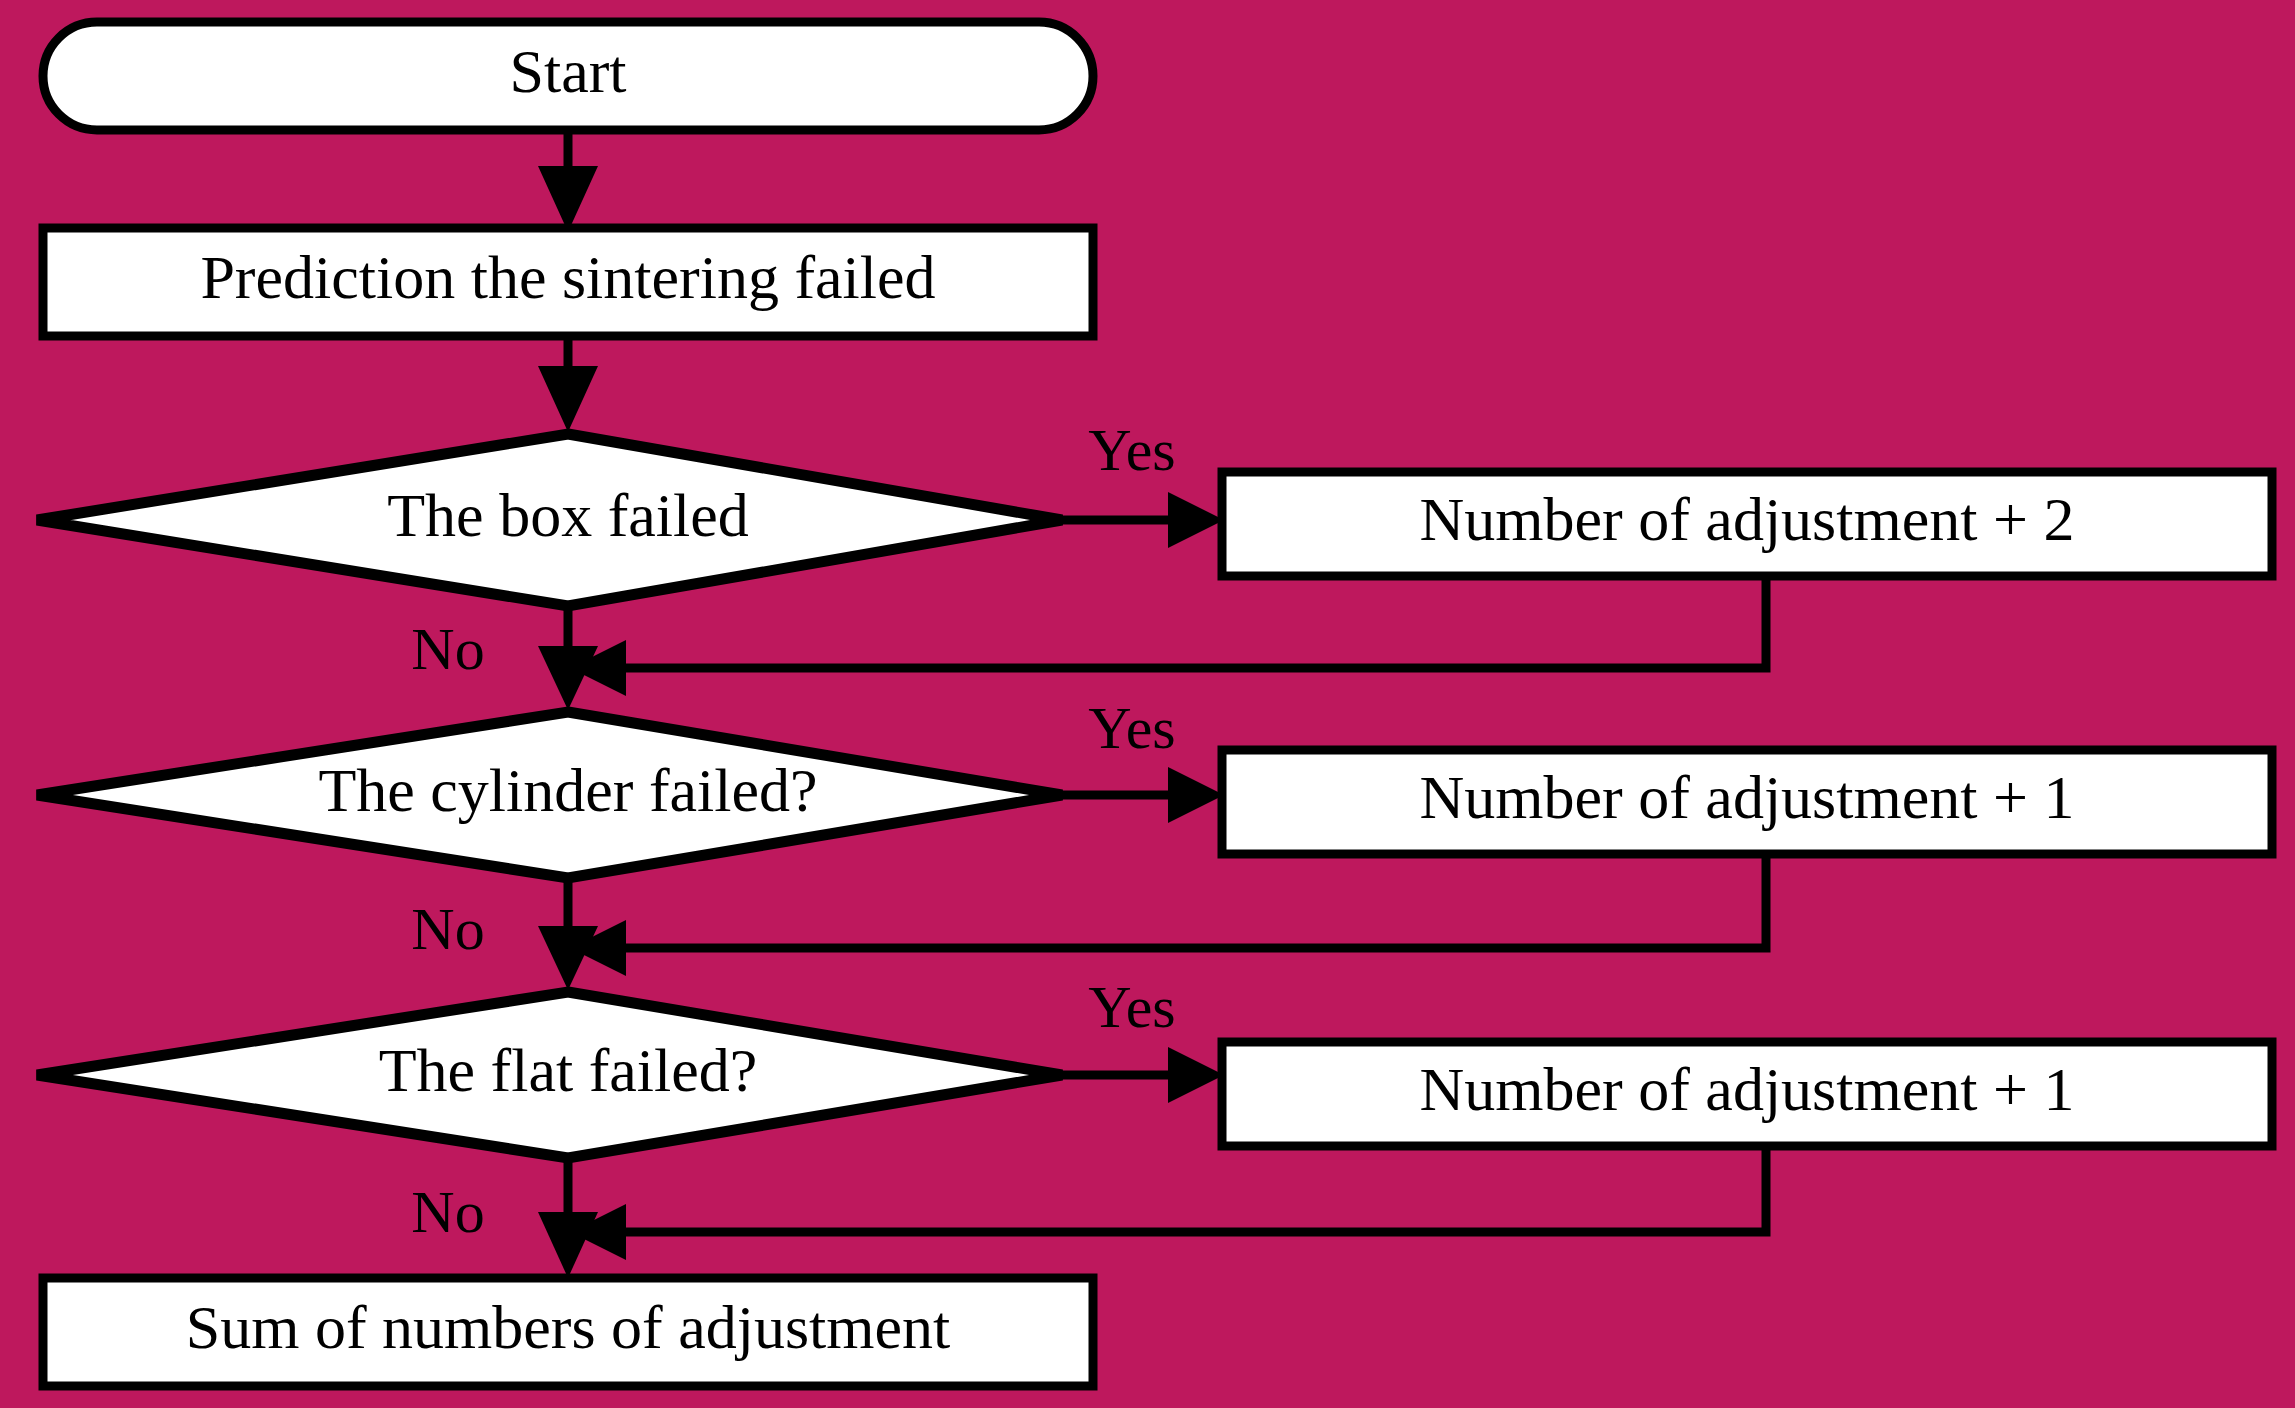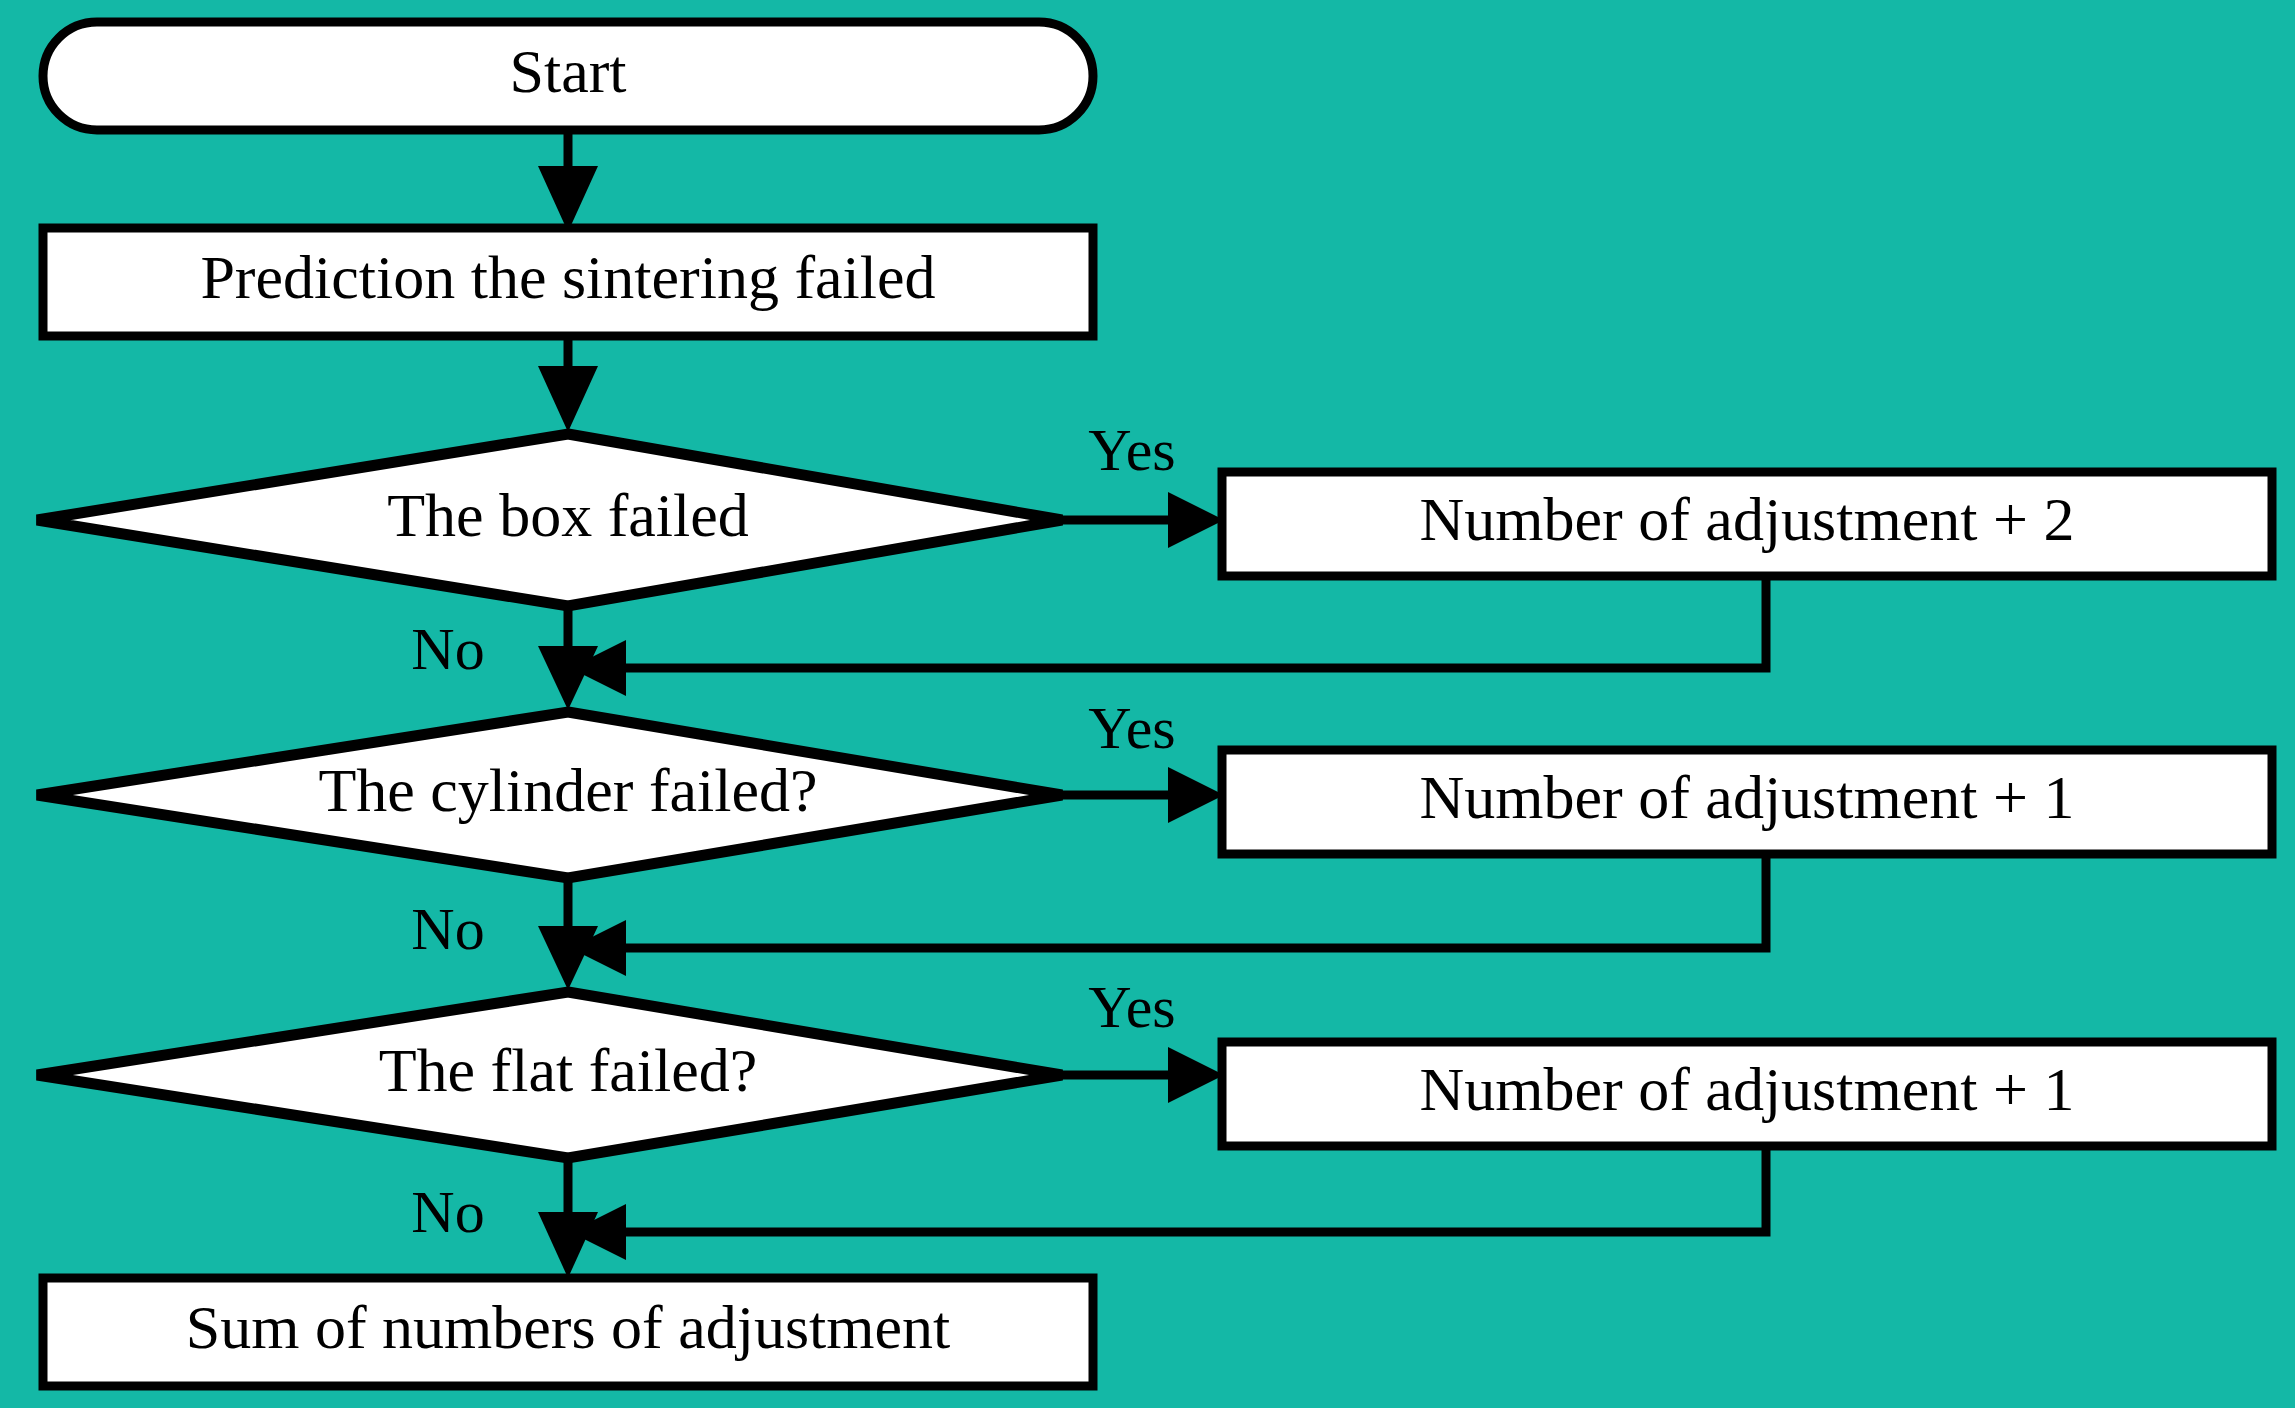--- a/index.html
+++ b/index.html
@@ -4,21 +4,21 @@
 <style>
   html, body {
     margin: 0;
     padding: 0;
     background: #ffffff;
   }
   #page {
     position: relative;
     width: 2295px;
     height: 1408px;
-    background: #14b8a6;
+    background: #be185d;
     overflow: hidden;
   }
   svg#flowchart {
     display: block;
     width: 2295px;
     height: 1408px;
   }
   .shape-outline {
     fill: #ffffff;
     stroke: #000000;

